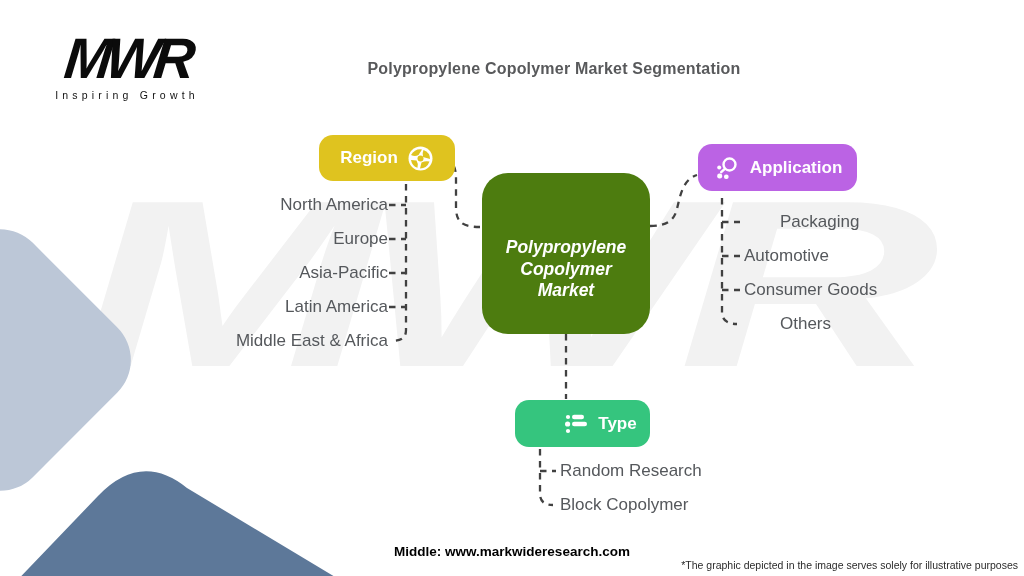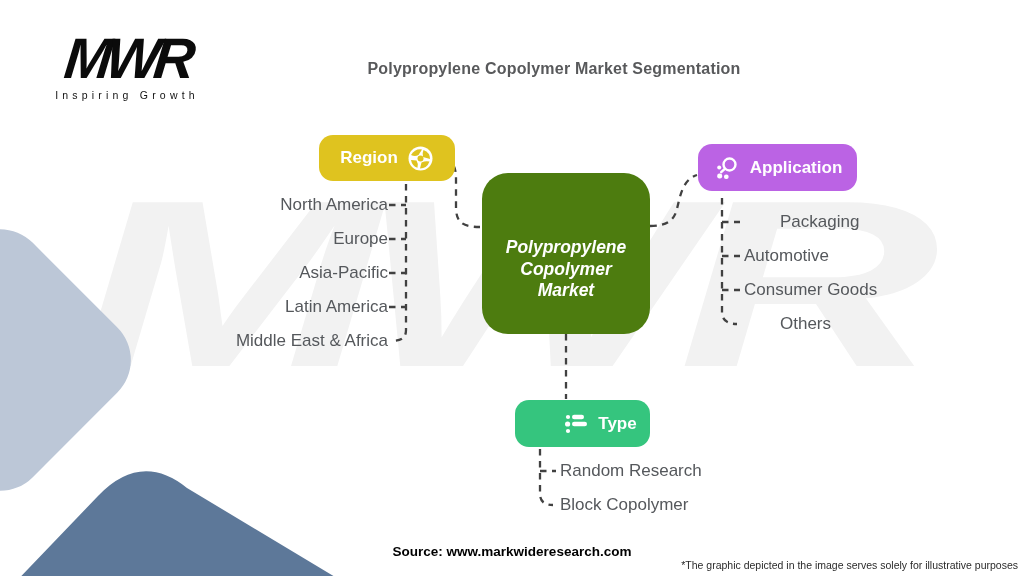--- a/index.html
+++ b/index.html
@@ -165,14 +165,14 @@
 <div class="leaf leaf-right" style="right:636px;top:331px;">Middle East &amp; Africa</div>
 
 <div class="leaf" style="left:780px;top:212px;">Packaging</div>
 <div class="leaf" style="left:744px;top:246px;">Automotive</div>
 <div class="leaf" style="left:744px;top:280px;">Consumer Goods</div>
 <div class="leaf" style="left:780px;top:314px;">Others</div>
 
 <div class="leaf" style="left:560px;top:461px;">Random Research</div>
 <div class="leaf" style="left:560px;top:495px;">Block Copolymer</div>
 
-<div class="source">Source: www.markwideresearch.com</div>
+<div class="source">Middle: www.markwideresearch.com</div>
 <div class="disclaimer">*The graphic depicted in the image serves solely for illustrative purposes</div>
 
 </body></html>

